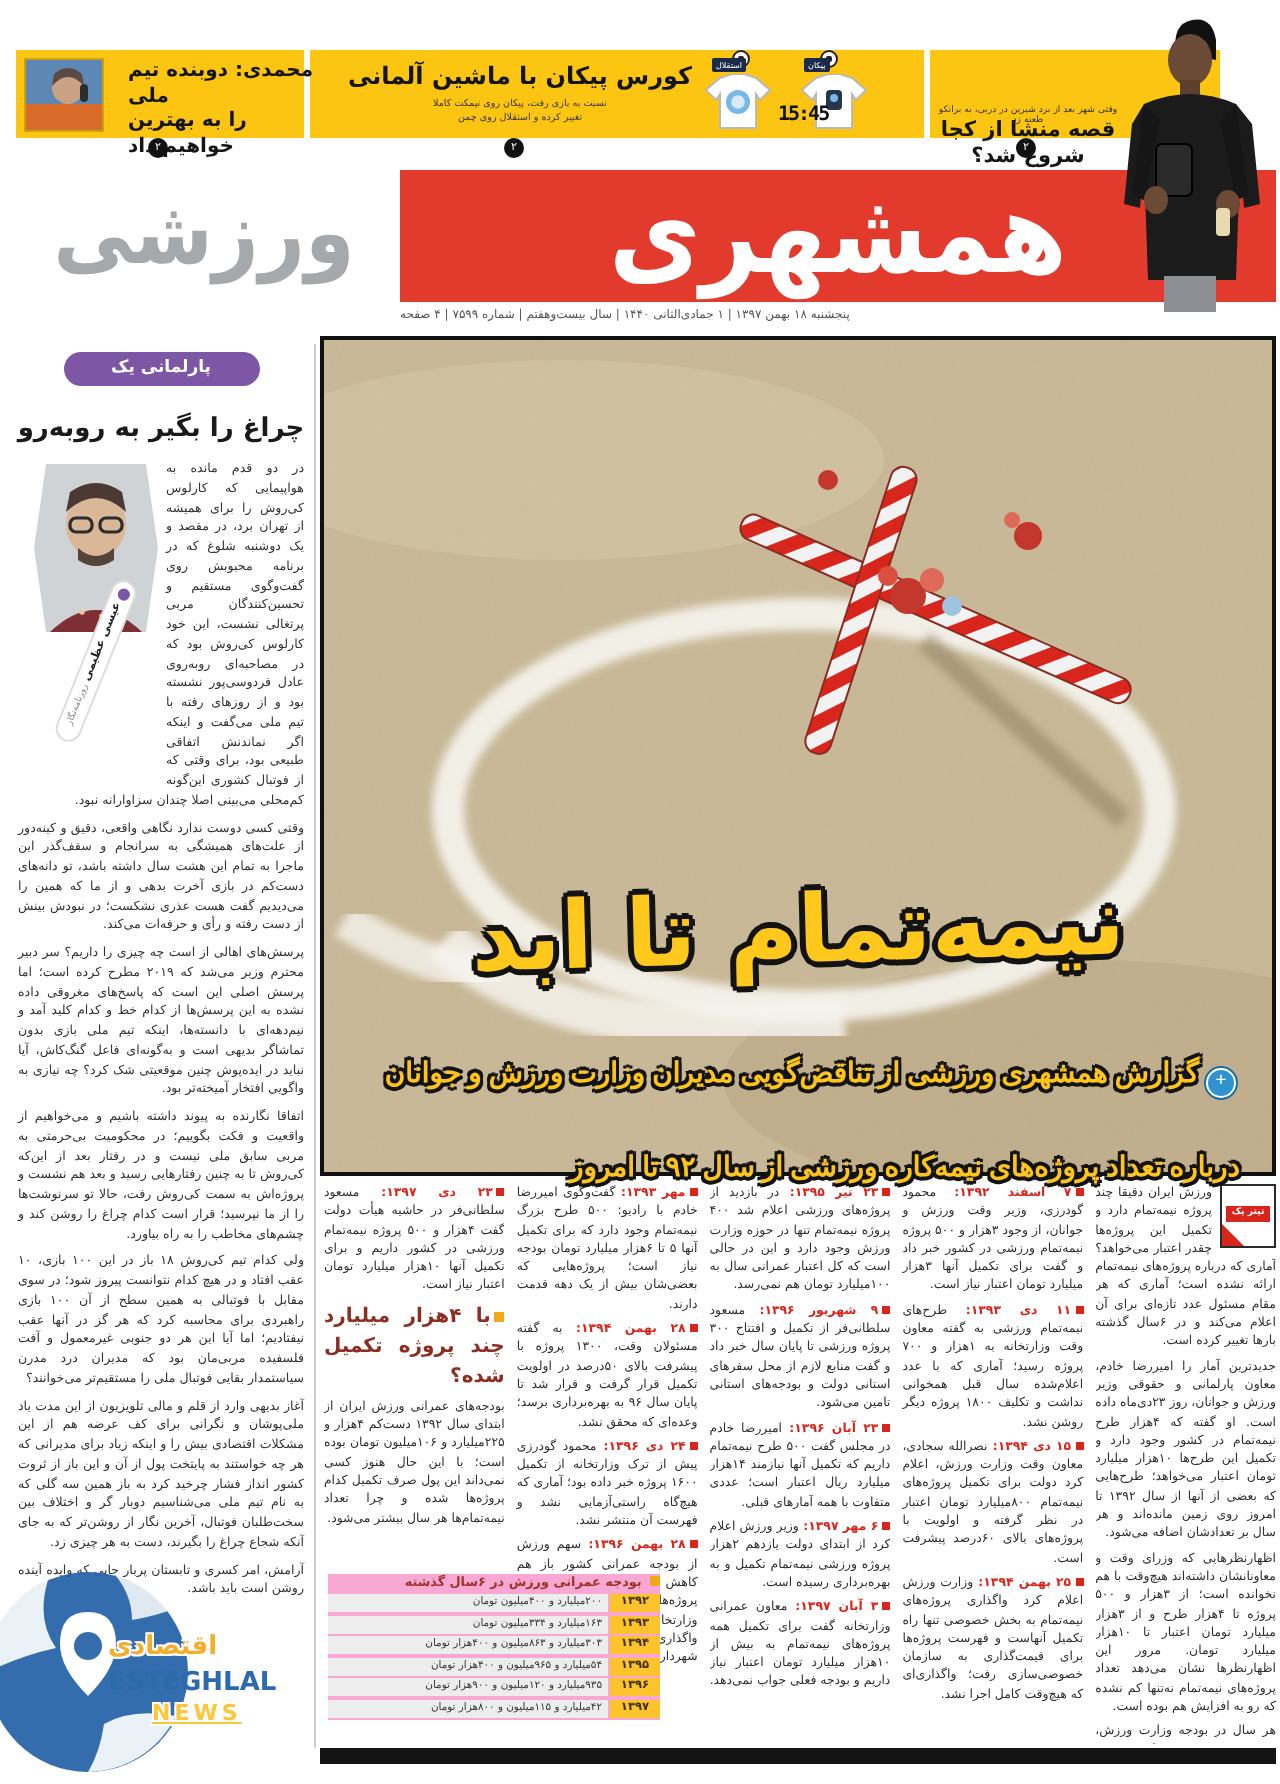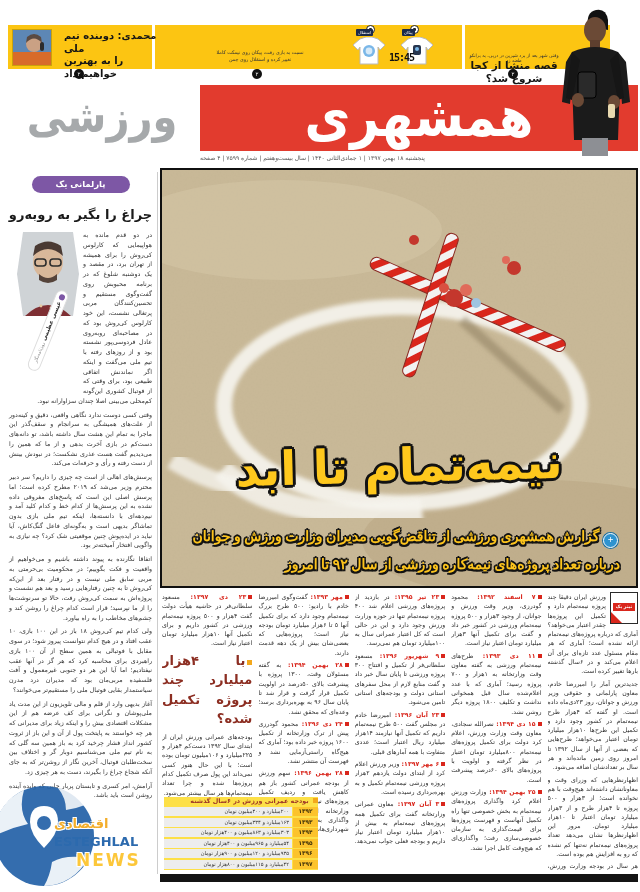--- a/index.html
+++ b/index.html
@@ -55,70 +55,71 @@
   .photo{position:absolute;left:160px;top:168px;width:478px;height:420px;border:2px solid #101010;
          box-sizing:border-box;background:#c9b893;}
   .headline{position:absolute;left:170px;top:438px;width:458px;text-align:center;z-index:3;
             font-size:47px;font-weight:bold;color:#fec81d;transform:rotate(-1.5deg);
             text-shadow:-2px -2px 0 #131313,2px -2px 0 #131313,-2px 2px 0 #131313,2px 2px 0 #131313,
                         0 -3px 0 #131313,0 3px 0 #131313,-3px 0 0 #131313,3px 0 0 #131313;}
   .subhead{position:absolute;z-index:3;font-size:14px;font-weight:bold;color:#fdc41c;text-align:right;
            text-shadow:-1.5px -1.5px 0 #131313,1.5px -1.5px 0 #131313,-1.5px 1.5px 0 #131313,
                        1.5px 1.5px 0 #131313,0 2px 0 #131313,0 -2px 0 #131313;font-family:Liberation Serif, serif;}
   .subhead1{left:168px;top:528px;width:452px;}
-  .subhead2{left:168px;top:556px;width:452px;}
+  .subhead2{left:168px;top:575px;width:452px;}
   .plus-icon{display:inline-block;width:13px;height:13px;border-radius:50%;background:#2f93cf;
              border:1.5px solid #fff;color:#fff;font-size:10px;line-height:12px;text-align:center;
              font-weight:bold;vertical-align:-2px;margin-right:2px;text-shadow:none;
              box-shadow:0 0 0 1px #1a6ea0;}
   
   .textblock{position:absolute;left:162px;top:592px;width:476px;height:280px;overflow:hidden;}
   .cols{display:flex;gap:6px;height:100%;}
   .col{flex:1;font-size:6.2px;line-height:1.5;text-align:justify;color:#2e2e2e;overflow:hidden;}
   .col p{margin:0 0 3px;}
   .sq{display:inline-block;width:4px;height:4px;background:#d9261c;margin-left:2px;}
   .bdate{color:#d9261c;font-weight:bold;}
-  .subhd{margin:3px 0;font-size:13px;font-weight:bold;color:#8c2e22;}
+  .subhd{margin:3px 0;font-size:10px;font-weight:bold;color:#8c2e22;}
   .osq{display:inline-block;width:5px;height:5px;background:#f3a81c;margin-left:2px;}
   .flagicon{float:right;width:26px;height:30px;background:#fff;border:1.5px solid #2a2a2a;
             position:relative;margin:0 0 3px 4px;}
   .flagicon .fold{position:absolute;left:0;bottom:0;width:0;height:0;
             border-left:11px solid #d9261c;border-top:11px solid transparent;}
   .flagicon .flabel{position:absolute;left:2px;top:10px;right:2px;background:#d9261c;color:#fff;
             font-size:4.6px;font-weight:bold;text-align:center;line-height:8px;}
   
-  .btable{position:absolute;left:2px;bottom:2px;width:154px;background:#fde047;}
+  .btable{position:absolute;left:2px;bottom:12px;width:166px;background:#f9a8d4;}
   .btitle{font-size:6.4px;font-weight:bold;color:#9c3327;margin-bottom:2px;}
   .brow{display:flex;margin-bottom:1.5px;height:9px;direction:rtl;}
   .byear{width:25px;background:#fcc32c;font-size:5.8px;font-weight:bold;color:#40320a;
          text-align:center;line-height:9px;flex:none;}
   .bval{flex:1;background:#ededed;font-size:5.2px;color:#333;line-height:9px;
         padding:0 3px;white-space:nowrap;overflow:hidden;margin-right:1px;}
   .blackbar{position:absolute;left:160px;top:874px;width:478px;height:8px;background:#141414;}
   
   .watermark{position:absolute;left:-4px;top:776px;width:150px;height:118px;z-index:5;opacity:.93;}
   .wm-fa{position:absolute;left:58px;top:40px;font-size:13px;font-weight:bold;color:#f3a81c;
          text-shadow:-1px -1px 0 #fff,1px -1px 0 #fff,-1px 1px 0 #fff,1px 1px 0 #fff;}
   .wm-en{position:absolute;left:58px;top:58px;font-size:13px;font-weight:bold;color:#1d5fa8;
          font-family:"DejaVu Sans",sans-serif;letter-spacing:0;}
-  .wm-news{position:absolute;left:80px;top:74px;font-size:17px;font-weight:bold;color:#fcc32c;
-         text-shadow:-1px -1px 0 #fff,1px -1px 0 #fff,-1px 1px 0 #fff,1px 1px 0 #fff;letter-spacing:2px;}
+  .wm-news{position:absolute;left:80px;top:74px;font-size:11px;font-weight:bold;color:#fcc32c;
+         text-shadow:-1px -1px 0 #fff,1px -1px 0 #fff,-1px 1px 0 #fff,1px 1px 0 #fff;letter-spacing:2px;text-decoration:underline;}
 </style>
 </head>
 <body>
 
 <div class="page">
 
   <div class="strip-sec sec-right"></div>
   <div class="strip-sec sec-mid"></div>
   <div class="strip-sec sec-left"></div>
 
   <div class="teaser-title t-right-title">قصه منشا از کجا شروع شد؟</div>
   <div class="t-right-sub">وقتی شهر بعد از برد شیرین در دربی، به برانکو طعنه زد</div>
 
+  <div class="teaser-title t-mid-title">کورس پیکان با ماشین آلمانی</div>
   <div class="t-mid-sub">
     <span>نسبت به بازی رفت، پیکان روی نیمکت کاملا</span><br>
     <span>تغییر کرده و استقلال روی چمن</span>
   </div>
 
   <div class="jerseys">
     <span class="ball" style="left:14px;top:-2px;"></span>
     <span class="ball" style="left:58px;top:-2px;"></span>
     <span class="ribbon" style="left:50px;top:2px;">پیکان</span>
     <span class="ribbon" style="left:4px;top:2px;">استقلال</span>

